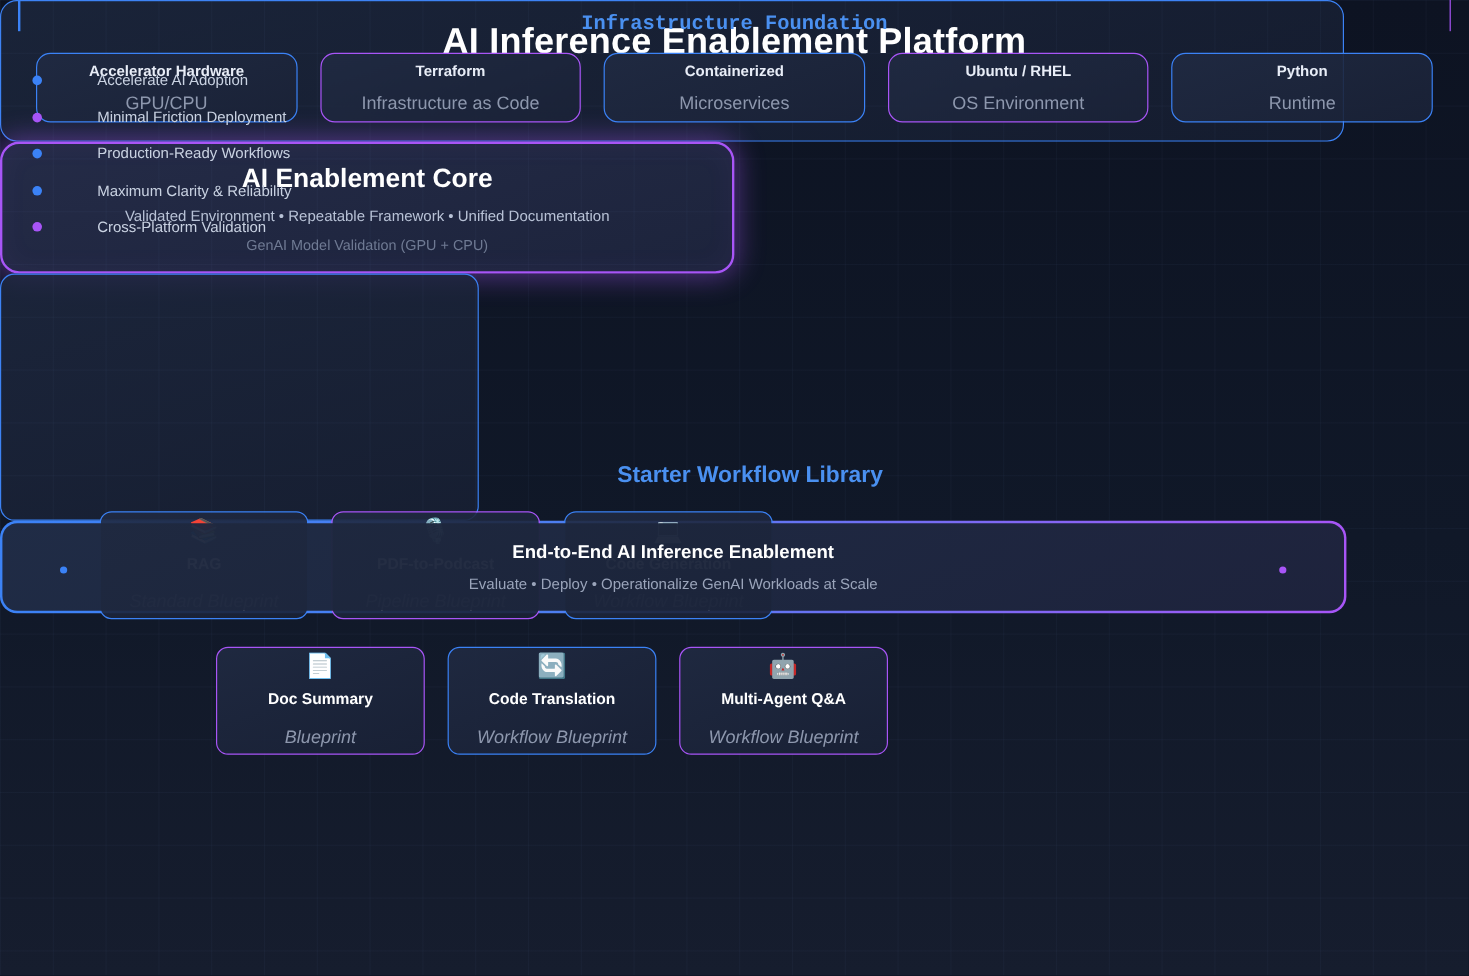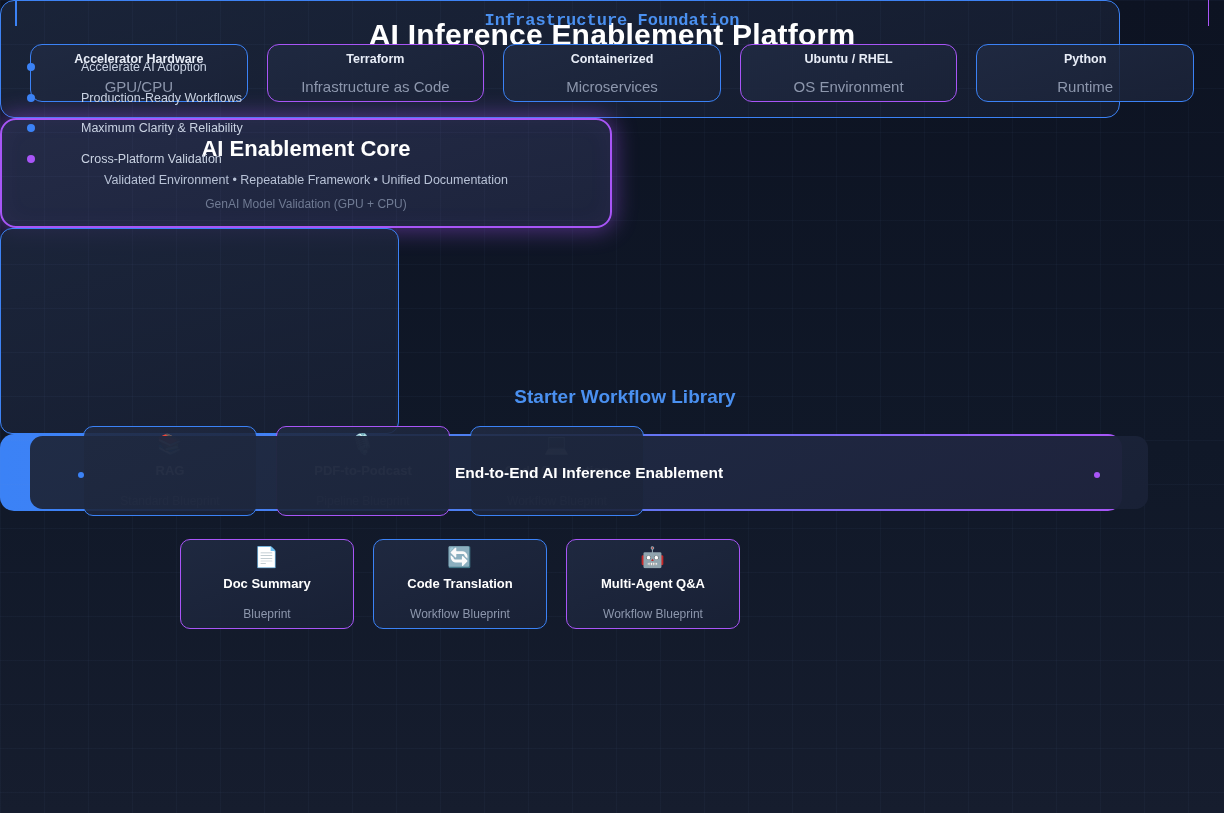--- a/index.html
+++ b/index.html
@@ -87,21 +87,21 @@
     position:absolute;
     width:174px; height:90px;
     border-radius:10px;
     background:linear-gradient(160deg, rgba(32,42,66,0.9), rgba(25,33,54,0.9));
     display:flex; flex-direction:column; align-items:center; justify-content:center;
   }
   .wf-card.blue { border:1.4px solid #3b82f6; }
   .wf-card.purple { border:1.4px solid #a855f7; }
   .wf-card .wf-icon { font-size:20px; line-height:1; margin-bottom:9px; }
   .wf-card .wf-name { font-size:13px; font-weight:bold; color:#ffffff; }
-  .wf-card .wf-sub { font-size:12px; color:#8d97ad; margin-top:16px; }
+  .wf-card .wf-sub { font-size:15px; color:#8d97ad; margin-top:16px;font-style:italic; }
 
   .row1 { top:426px; }
   .row2 { top:539px; }
   .c1 { left:83px; }  .c2 { left:276px; }  .c3 { left:470px; }
   .d1 { left:180px; } .d2 { left:373px; }  .d3 { left:566px; }
 
   
   #benefits {
     left:775px; top:423px; width:399px; height:206px;
     border:1.5px solid #3b82f6;
@@ -132,21 +132,20 @@
     border-radius:14px;
     padding:1.7px;
     background:linear-gradient(90deg, #3b82f6 0%, #4f7ef0 45%, #a855f7 100%);
   }
   #endtoend .inner {
     width:100%; height:100%;
     border-radius:12.5px;
     background:linear-gradient(160deg, rgba(31,41,64,0.97), rgba(25,33,54,0.97));
     display:flex; flex-direction:column; align-items:center; justify-content:center;
     position:relative;
-    margin-left:28px;
   }
   #endtoend .e-title { font-size:15.5px; font-weight:bold; color:#ffffff; }
   #endtoend .e-sub { font-size:12.5px; color:#9aa4ba; margin-top:10px; }
   .edge-dot { position:absolute; width:6px; height:6px; border-radius:50%; top:36px; }
   .edge-dot.left { left:48px; background:#3b82f6; }
   .edge-dot.right { right:48px; background:#a855f7; }
 </style>
 </head>
 <body>
 
@@ -223,34 +222,39 @@
     <div class="wf-sub">Workflow Blueprint</div>
   </div>
 
   <div id="benefits">
     <ul>
       <li>
         <span class="dot" style="background:#3b82f6"></span>
         <span>Accelerate AI Adoption</span>
       </li>
       <li>
+        <span class="dot" style="background:#a855f7"></span>
+        <span>Minimal Friction Deployment</span>
+      </li>
+      <li>
         <span class="dot" style="background:#3b82f6"></span>
         <span>Production-Ready Workflows</span>
       </li>
       <li>
         <span class="dot" style="background:#3b82f6"></span>
         <span>Maximum Clarity &amp; Reliability</span>
       </li>
       <li>
         <span class="dot" style="background:#a855f7"></span>
         <span>Cross-Platform Validation</span>
       </li>
     </ul>
   </div>
 
   <div id="endtoend">
     <div class="inner">
       <div class="edge-dot left"></div>
       <div class="edge-dot right"></div>
       <div class="e-title">End-to-End AI Inference Enablement</div>
+      <div class="e-sub">Evaluate • Deploy • Operationalize GenAI Workloads at Scale</div>
     </div>
   </div>
 </div>
 
 </body></html>

